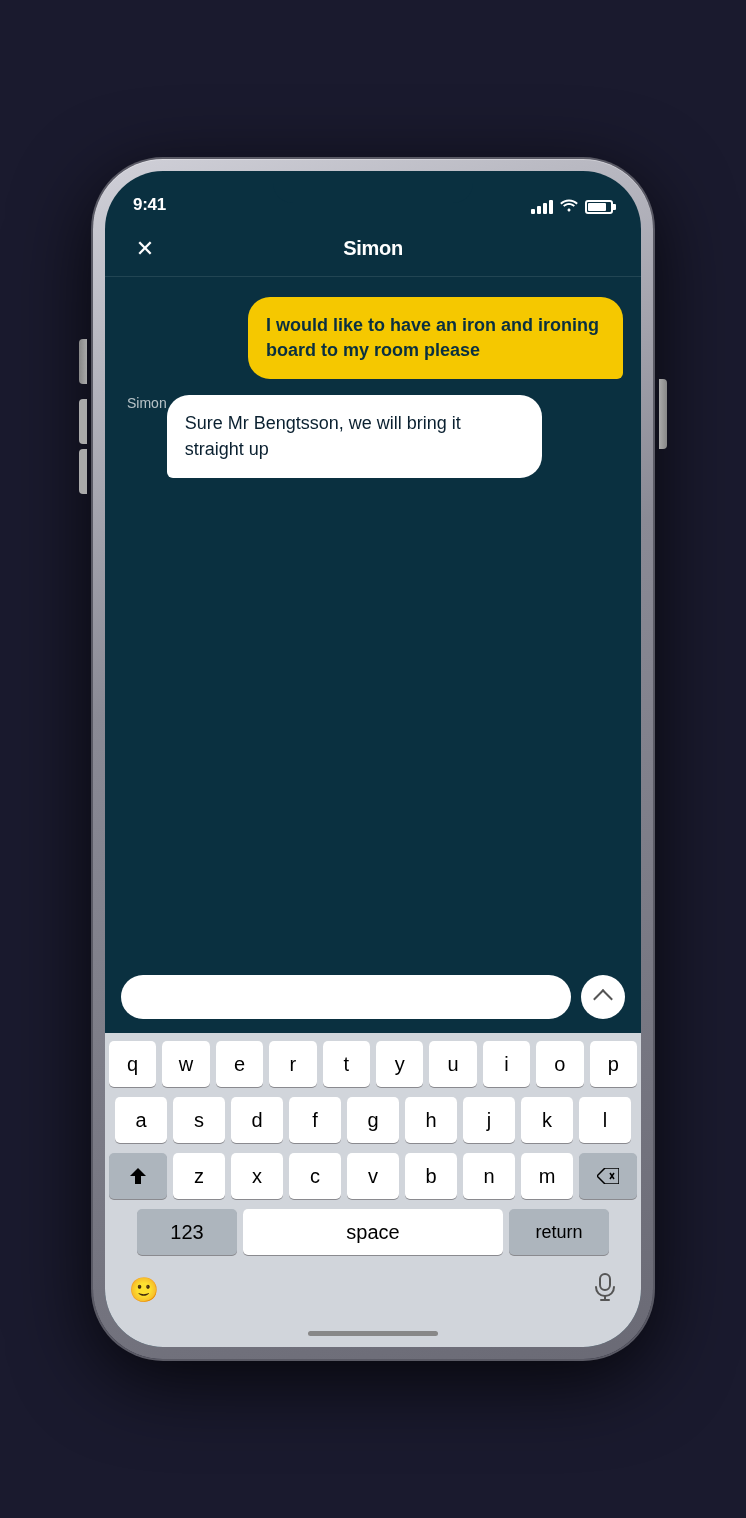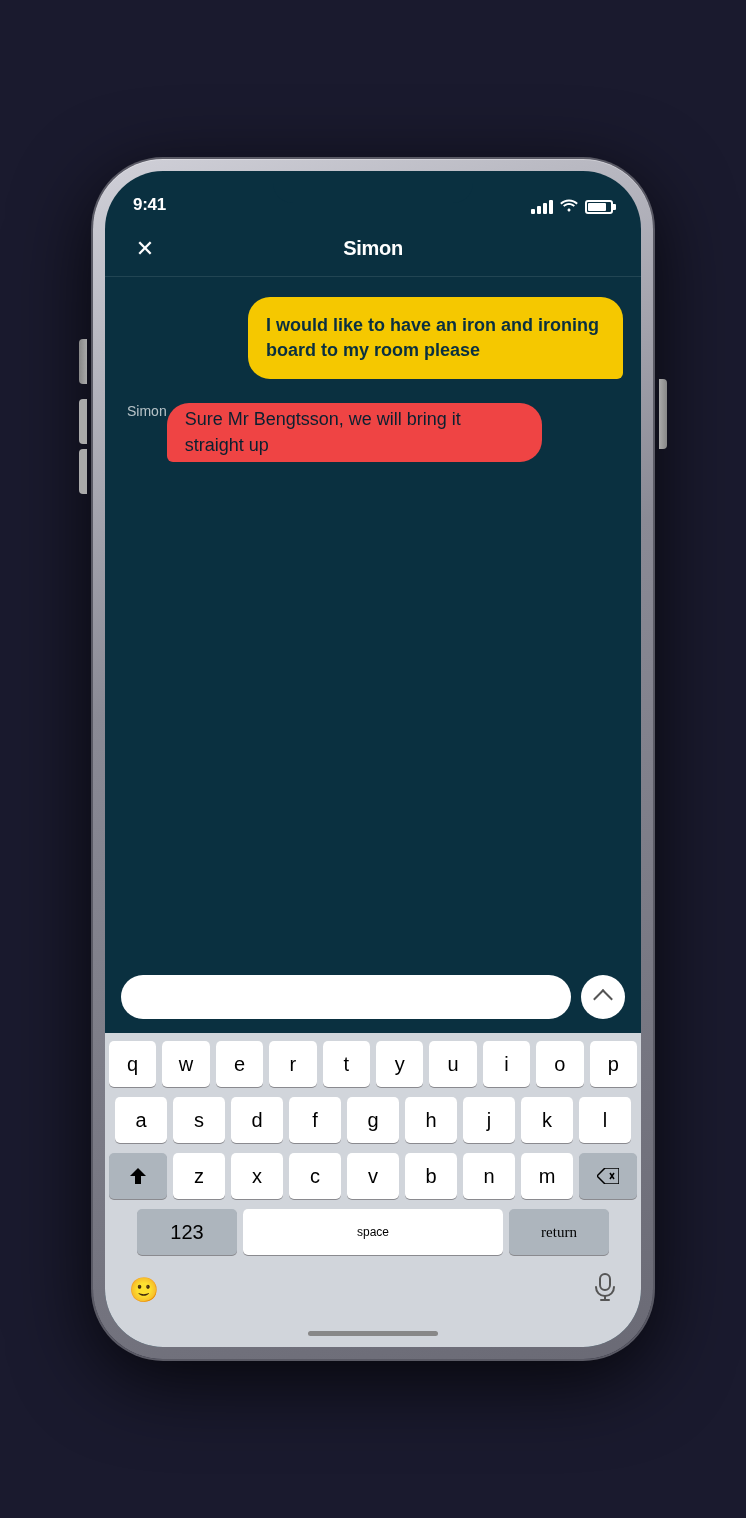--- a/index.html
+++ b/index.html
@@ -184,21 +184,21 @@
       letter-spacing: -0.3px;
     }
 
     
     .chat-area {
       flex: 1;
       display: flex;
       flex-direction: column;
       padding: 20px 18px 16px;
       overflow-y: auto;
-      gap: 24px;
+      gap: 16px;
     }
 
     .message-row-right {
       display: flex;
       justify-content: flex-end;
     }
 
     .message-row-left {
       display: flex;
       flex-direction: row;
@@ -220,23 +220,23 @@
     }
 
     .bubble-right-text {
       font-size: 18px;
       font-weight: 600;
       color: #0a3040;
       line-height: 1.4;
     }
 
     .bubble-left {
-      background: #ef4444;
+      background: #ffffff;
       border-radius: 22px 22px 22px 6px;
-      padding: 4px 18px;
+      padding: 16px 18px;
       max-width: 75%;
     }
 
     .bubble-left-text {
       font-size: 18px;
       font-weight: 400;
       color: #0a2030;
       line-height: 1.4;
     }
 
@@ -487,22 +487,22 @@
           <div class="key key-delete key-dark">
             <svg width="22" height="16" viewBox="0 0 22 16" fill="none">
               <path d="M8 0L0 8l8 8h14V0H8z" stroke="#000" stroke-width="1.5" fill="none"></path>
               <path d="M13 5l4 6M17 5l-4 6" stroke="#000" stroke-width="1.5"></path>
             </svg>
           </div>
         </div>
 
         <div class="key-row">
           <div class="key key-wide key-dark" style="font-size:20px;">123</div>
-          <div class="key key-space" style="font-size:12px;">space</div>
-          <div class="key key-return key-dark" style="font-size:15px;font-family:Liberation Serif, serif;">return</div>
+          <div class="key key-space" style="font-size:20px;">space</div>
+          <div class="key key-return key-dark" style="font-size:18px;">return</div>
         </div>
 
       </div>
 
       <div class="bottom-bar">
         <span class="emoji-icon">🙂</span>
         <span class="mic-icon">
           <svg width="24" height="28" viewBox="0 0 24 28" fill="none">
             <rect x="7" y="1" width="10" height="16" rx="5" stroke="#555" stroke-width="2"></rect>
             <path d="M3 14c0 5 3.6 9 9 9s9-4 9-9" stroke="#555" stroke-width="2" stroke-linecap="round"></path>

